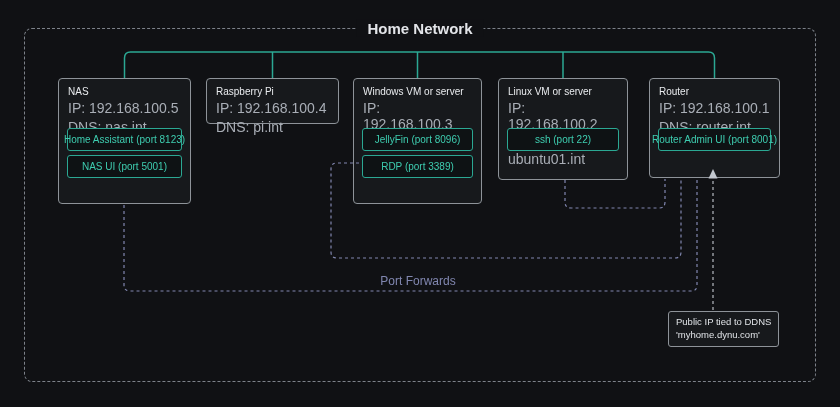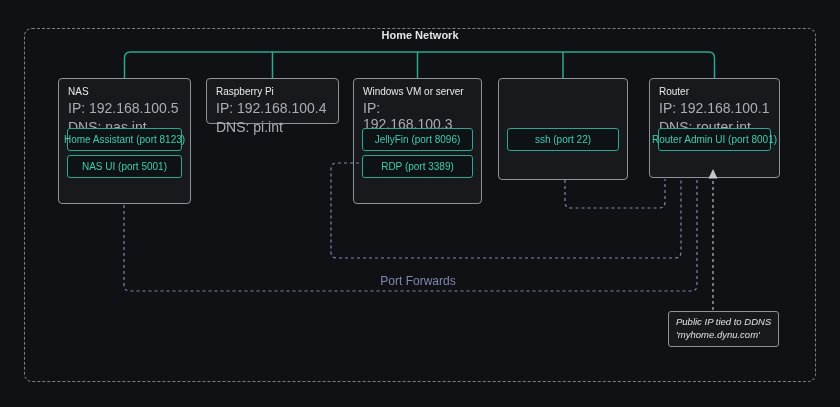--- a/index.html
+++ b/index.html
@@ -17,25 +17,25 @@
     position: absolute;
     left: 24px; top: 28px;
     width: 792px; height: 354px;
     border: 1px dashed #7d828a;
     border-radius: 8px;
     box-sizing: border-box;
     z-index: 1;
   }
   .network-label {
     position: absolute;
-    left: 420px; top: 35px;
+    left: 420px; top: 28px;
     transform: translate(-50%, -50%);
     background: #101114;
     padding: 0 11px;
-    font-size: 11px;
+    font-size: 15px;
     font-weight: bold;
     color: #e3e5e9;
     z-index: 2;
     white-space: nowrap;
   }
 
   
   svg.connectors {
     position: absolute;
     left: 0; top: 0;
@@ -102,21 +102,20 @@
     left: 668px; top: 311px;
     background: #17191c;
     border: 1px solid #8e9399;
     border-radius: 3px;
     padding: 4px 7px;
     font-size: 9.5px;
     line-height: 1.35;
     color: #dfe2e6;
     z-index: 3;
     white-space: nowrap;
-    font-style: italic;
   }
 </style>
 </head>
 <body>
 
 <div class="canvas">
 
   <div class="boundary"></div>
   <div class="network-label">Home Network</div>
 
@@ -158,20 +157,25 @@
       <div class="node-ip">IP: 192.168.100.3</div>
       <div class="node-dns">DNS: win01.int</div>
     </div>
     <div class="services">
       <div class="chip">JellyFin (port 8096)</div>
       <div class="chip">RDP (port 3389)</div>
     </div>
   </div>
 
   <div class="node node-linux">
+    <div class="node-header">
+      <div class="node-title">Linux VM or server</div>
+      <div class="node-ip">IP: 192.168.100.2</div>
+      <div class="node-dns">DNS: ubuntu01.int</div>
+    </div>
     <div class="services">
       <div class="chip">ssh (port 22)</div>
     </div>
   </div>
 
   <div class="node node-router">
     <div class="node-header">
       <div class="node-title">Router</div>
       <div class="node-ip">IP: 192.168.100.1</div>
       <div class="node-dns">DNS: router.int</div>

